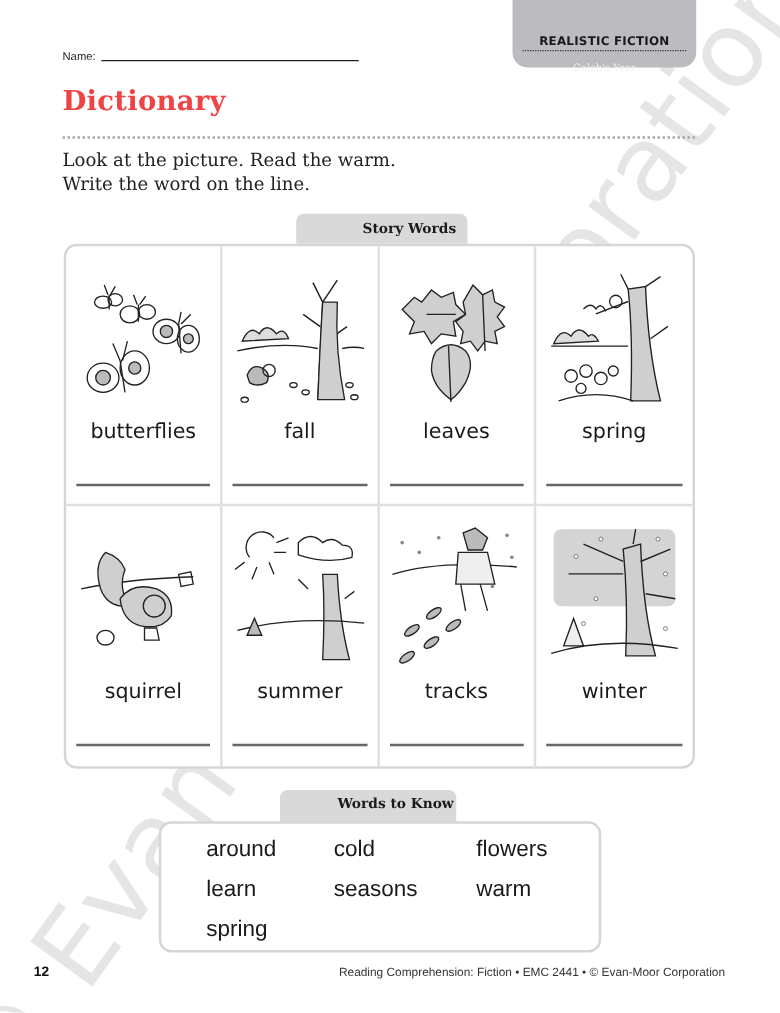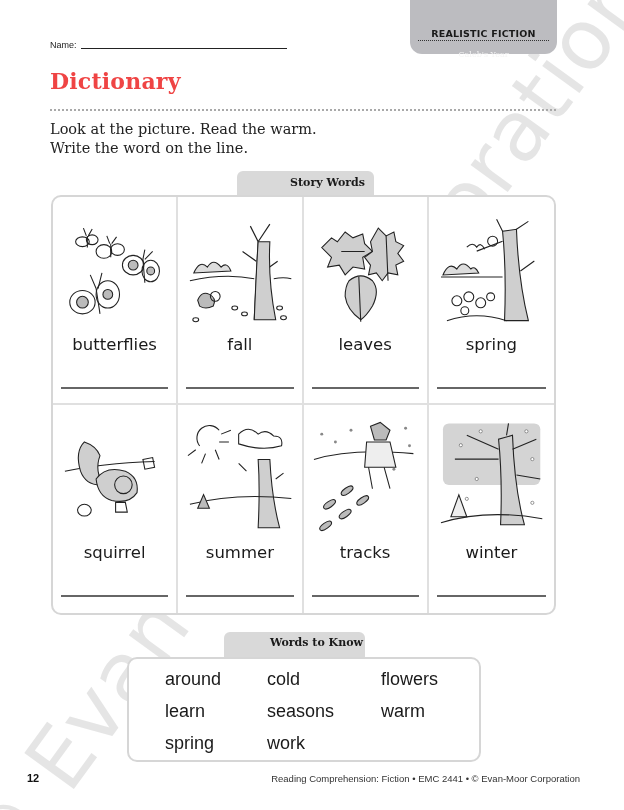--- a/index.html
+++ b/index.html
@@ -297,18 +297,17 @@
 <div class="section-tab know-tab">Words to Know</div>
 <div class="know-box">
   <div class="know-grid">
     <span>around</span>
     <span>cold</span>
     <span>flowers</span>
     <span>learn</span>
     <span>seasons</span>
     <span>warm</span>
     <span>spring</span>
-    <span>work</span>
   </div>
 </div>
 
 <div class="footer-page">12</div>
 <div class="footer-credit">Reading Comprehension: Fiction • EMC 2441 • © Evan-Moor Corporation</div>
 
 </body></html>

